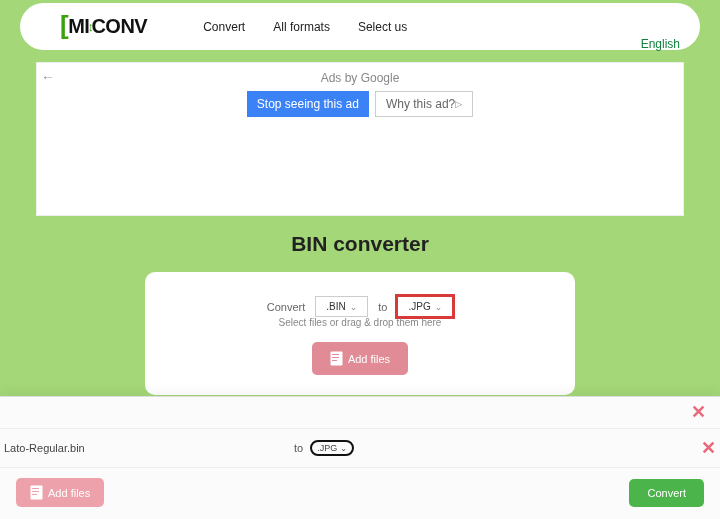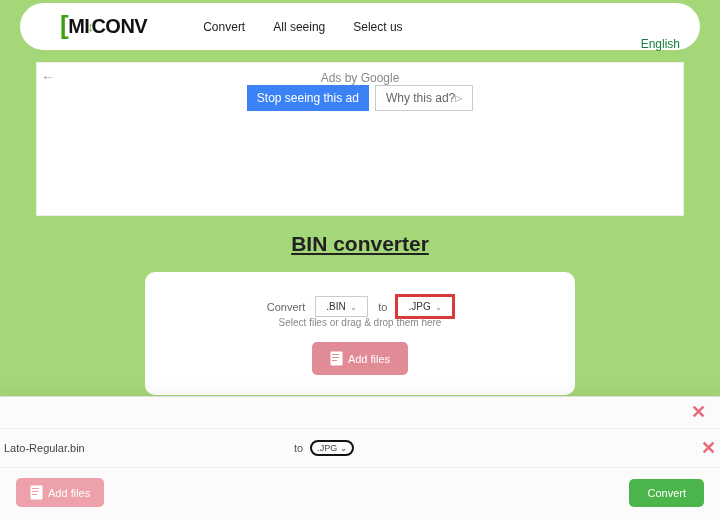--- a/index.html
+++ b/index.html
@@ -75,21 +75,21 @@
       text-align: center;
       font-size: 12px;
       color: #888;
       margin-top: 8px;
       font-family: Arial, sans-serif;
     }
     .ad-buttons {
       display: flex;
       justify-content: center;
       gap: 6px;
-      margin-top: 0;
+      margin-top: 6px;
     }
     .ad-stop {
       background: #3b82f6;
       color: #fff;
       border: none;
       padding: 5px 10px;
       font-size: 12px;
       cursor: pointer;
     }
     .ad-why {
@@ -105,21 +105,20 @@
     .ad-why .tri {
       font-size: 9px;
       color: #888;
     }
     .page-title {
       text-align: center;
       font-size: 21px;
       font-weight: 700;
       color: #222;
       margin-top: 16px;
-      text-decoration: underline;
     }
     .converter-card {
       background: #fff;
       width: 430px;
       margin: 16px auto 0 auto;
       border-radius: 10px;
       padding: 24px 20px 20px 20px;
       text-align: center;
     }
     .convert-line {
@@ -255,21 +254,21 @@
 
 <div class="header-bar">
   <div class="logo">
     <span class="bracket">[</span>
       <span>MI</span>
       <span class="arrowbar">↕</span>
       <span>CONV</span>
   </div>
   <div class="nav">
     <span>Convert</span>
-    <span>All seeing</span>
+    <span>All formats</span>
     <span>Select us</span>
   </div>
   <div class="lang">English</div>
 </div>
 
 <div class="ad-box">
   <div class="ad-back">←</div>
   <div class="ad-header">Ads by Google</div>
   <div class="ad-buttons">
     <button class="ad-stop">Stop seeing this ad</button>

